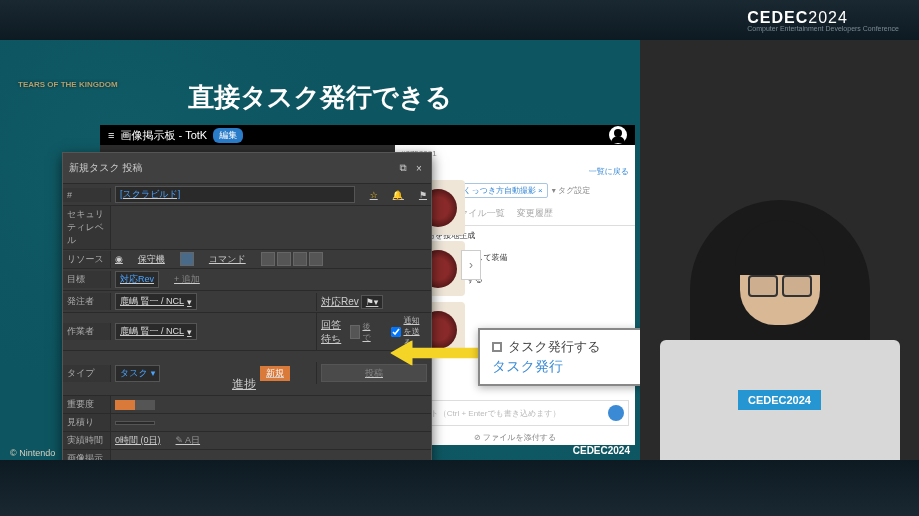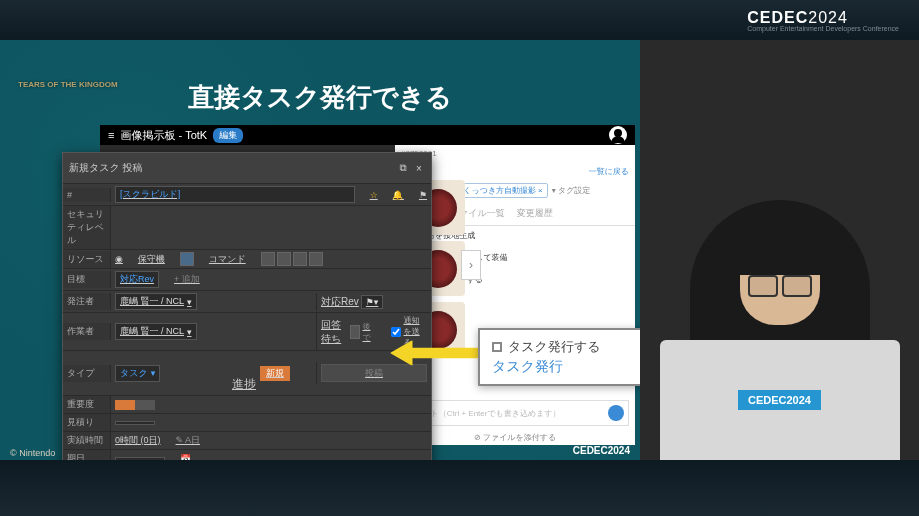--- a/index.html
+++ b/index.html
@@ -377,27 +377,20 @@
           </div>
       </div>
       <div class="dlg-row">
         <div class="dlg-label">実績時間</div>
         <div class="dlg-value" style="width:102px;flex:none;">
           <span>0時間 (0日)</span>
           <span class="cal-icon">✎ A日</span>
         </div>
       </div>
       <div class="dlg-row">
-        <div class="dlg-label">期日</div>
-        <div class="dlg-value" style="width:102px;flex:none;">
-            <span class="input-like" style="min-width:50px;"> </span>
-            <span class="cal-icon">📅</span>
-          </div>
-      </div>
-      <div class="dlg-row">
         <div class="dlg-label">画像掲示板</div>
         <div class="dlg-value" style="width:102px;flex:none;">
             <span class="input-like" style="min-width:30px;"> </span>
             <span>日前</span>
           </div>
       </div>
       <div class="dlg-row">
         <div class="dlg-label">作業者数</div>
         <div class="dlg-value" style="width:102px;flex:none;">
             <span class="input-like" style="min-width:40px;"> </span>

